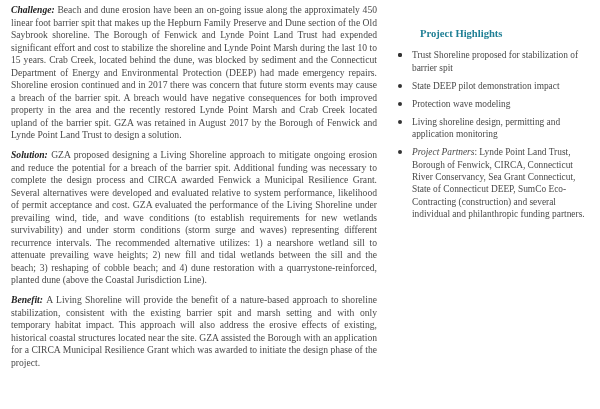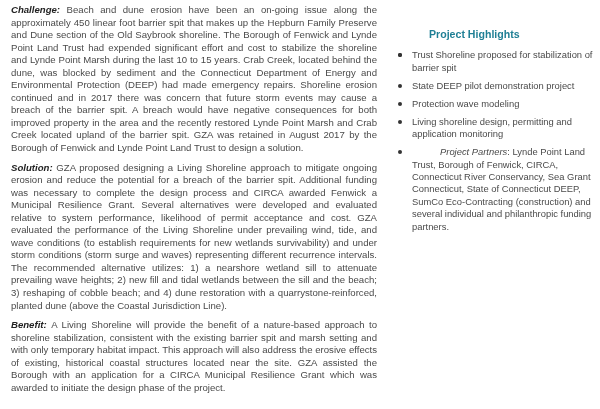--- a/index.html
+++ b/index.html
@@ -1,15 +1,15 @@
 <!DOCTYPE html>
 <html><head>
   <meta charset="utf-8">
   <style>
-    * { box-sizing: border-box; margin: 0; padding: 0; }
+    * { box-sizing: border-box; margin: 0; padding: 0; font-family: Liberation Serif, serif; }
     html, body { width: 600px; height: 409px; background: #ffffff; overflow: hidden; }
     body {
       font-family: "Liberation Sans", "DejaVu Sans", sans-serif;
       color: #4a4a4a;
       position: relative;
     }
     .left-col {
       position: absolute;
       left: 11px;
       top: 4px;
@@ -26,39 +26,39 @@
       top: 28px;
       width: 200px;
       font-size: 9.4px;
       line-height: 12.4px;
     }
     .highlights-title {
       color: #1f7f95;
       font-weight: bold;
       font-size: 10.6px;
       margin-bottom: 9px;
-      margin-left: 16px;
+      margin-left: 7px;
       padding-left: 20px;
     }
     .hl-list { list-style: none; }
     .hl-item {
       position: relative;
       padding-left: 19px;
       margin-bottom: 5.6px;
       color: #4a4a4a;
     }
     .bullet {
       position: absolute;
       left: 5px;
       top: 4px;
       width: 4px; height: 4px;
       background: #333;
       border-radius: 50%;
     }
-    .partners-label { font-style: italic; margin-left: 28px; }
+    .partners-label { font-style: italic; }
   </style>
 </head>
 <body>
 
 <div class="left-col">
   <p>
     <span class="lead">Challenge</span><span class="lead">: </span><span>Beach and dune erosion have been an on-going issue along the approximately 450 linear foot barrier spit that makes up the Hepburn Family Preserve and Dune section of the Old Saybrook shoreline.  The Borough of Fenwick and Lynde Point Land Trust had expended significant effort and cost to stabilize the shoreline and Lynde Point Marsh during the last 10 to 15 years. Crab Creek, located behind the dune, was blocked by sediment and the Connecticut Department of Energy and Environmental Protection (DEEP) had made emergency repairs. Shoreline erosion continued and in 2017 there was concern that future storm events may cause a breach of the barrier spit.  A breach would have negative consequences for both improved property in the area and the recently restored Lynde Point Marsh and Crab Creek located upland of the barrier spit. GZA was retained in August 2017 by the Borough of Fenwick and Lynde Point Land Trust to design a solution.</span>
   </p>
   <p>
     <span class="lead">Solution</span><span class="lead">: </span><span>GZA proposed designing a Living Shoreline approach to mitigate ongoing erosion and reduce the potential for a breach of the barrier spit. Additional funding was necessary to complete the design process and CIRCA awarded Fenwick a Municipal Resilience Grant.  Several alternatives were developed and evaluated relative to system performance, likelihood of permit acceptance and cost. GZA evaluated the performance of the Living Shoreline under prevailing wind, tide, and wave conditions (to establish requirements for new wetlands survivability) and under storm conditions (storm surge and waves) representing different recurrence intervals.  The recommended alternative utilizes: 1) a nearshore wetland sill to attenuate prevailing wave heights; 2) new fill and tidal wetlands between the sill and the beach; 3) reshaping of cobble beach; and 4) dune restoration with a quarrystone-reinforced, planted dune (above the Coastal Jurisdiction Line).</span>
@@ -66,18 +66,18 @@
   <p>
     <span class="lead">Benefit</span><span class="lead">: </span><span>A Living Shoreline will provide the benefit of a nature-based approach to shoreline stabilization, consistent with the existing barrier spit and marsh setting and with only temporary habitat impact.  This approach will also address the erosive effects of existing, historical coastal structures located near the site.  GZA assisted the Borough with an application for a CIRCA Municipal Resilience Grant which was awarded to initiate the design phase of the project.</span>
   </p>
 </div>
 
 <div class="right-col">
   <div class="highlights-title">Project Highlights</div>
   <ul class="hl-list">
     <li class="hl-item"><span class="bullet"></span></li>
     <li class="hl-item"><span class="bullet"></span><span>Trust Shoreline proposed for stabilization of barrier spit</span></li>
-    <li class="hl-item"><span class="bullet"></span><span>State DEEP pilot demonstration project</span></li>
+    <li class="hl-item"><span class="bullet"></span><span>State DEEP pilot demonstration impact</span></li>
     <li class="hl-item"><span class="bullet"></span><span>Protection wave modeling</span></li>
     <li class="hl-item"><span class="bullet"></span><span>Living shoreline design, permitting and application monitoring</span></li>
     <li class="hl-item"><span class="bullet"></span><span class="partners-label">Project Partners</span><span>: </span><span>Lynde Point Land Trust, Borough of Fenwick, CIRCA, Connecticut River Conservancy, Sea Grant Connecticut, State of Connecticut DEEP, SumCo Eco-Contracting (construction) and several individual and philanthropic funding partners.</span></li>
   </ul>
 </div>
 
 </body></html>

